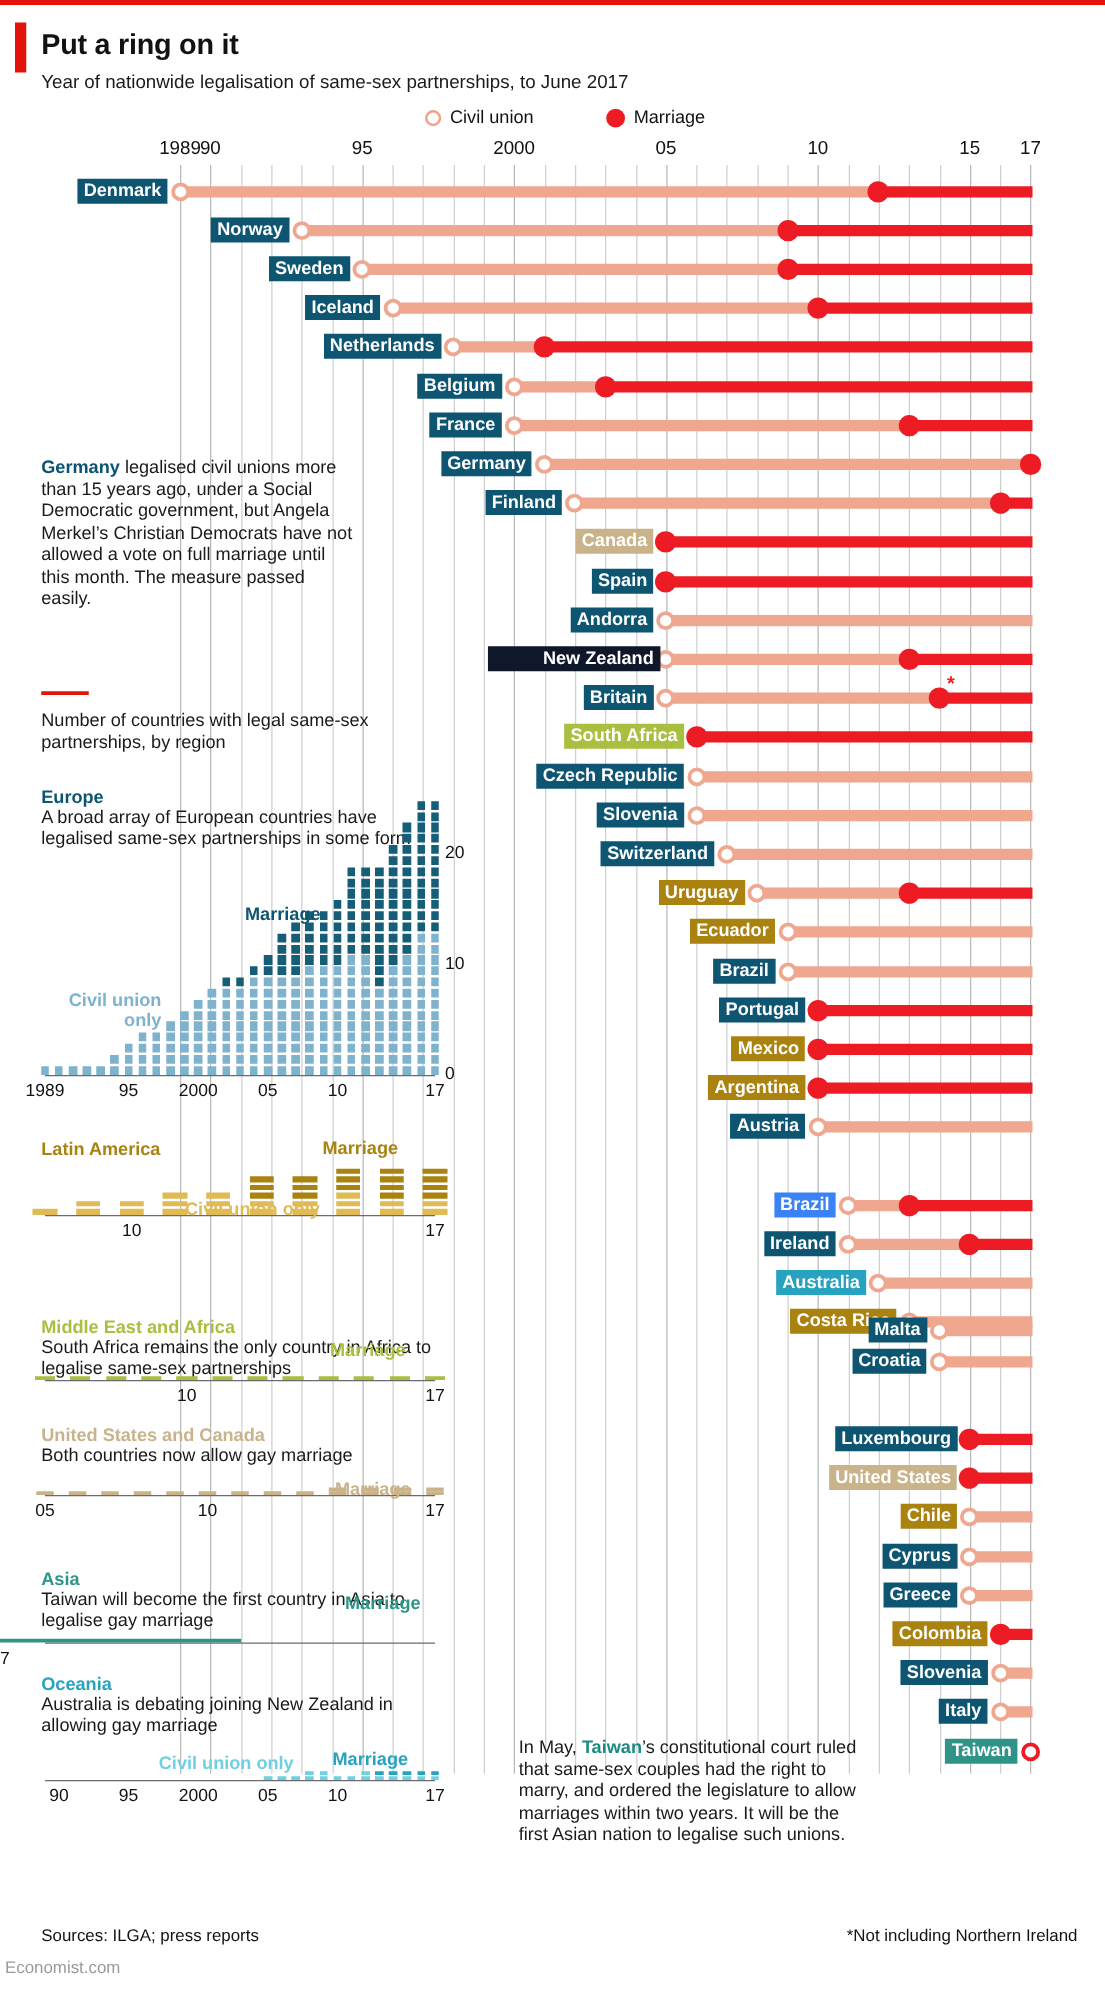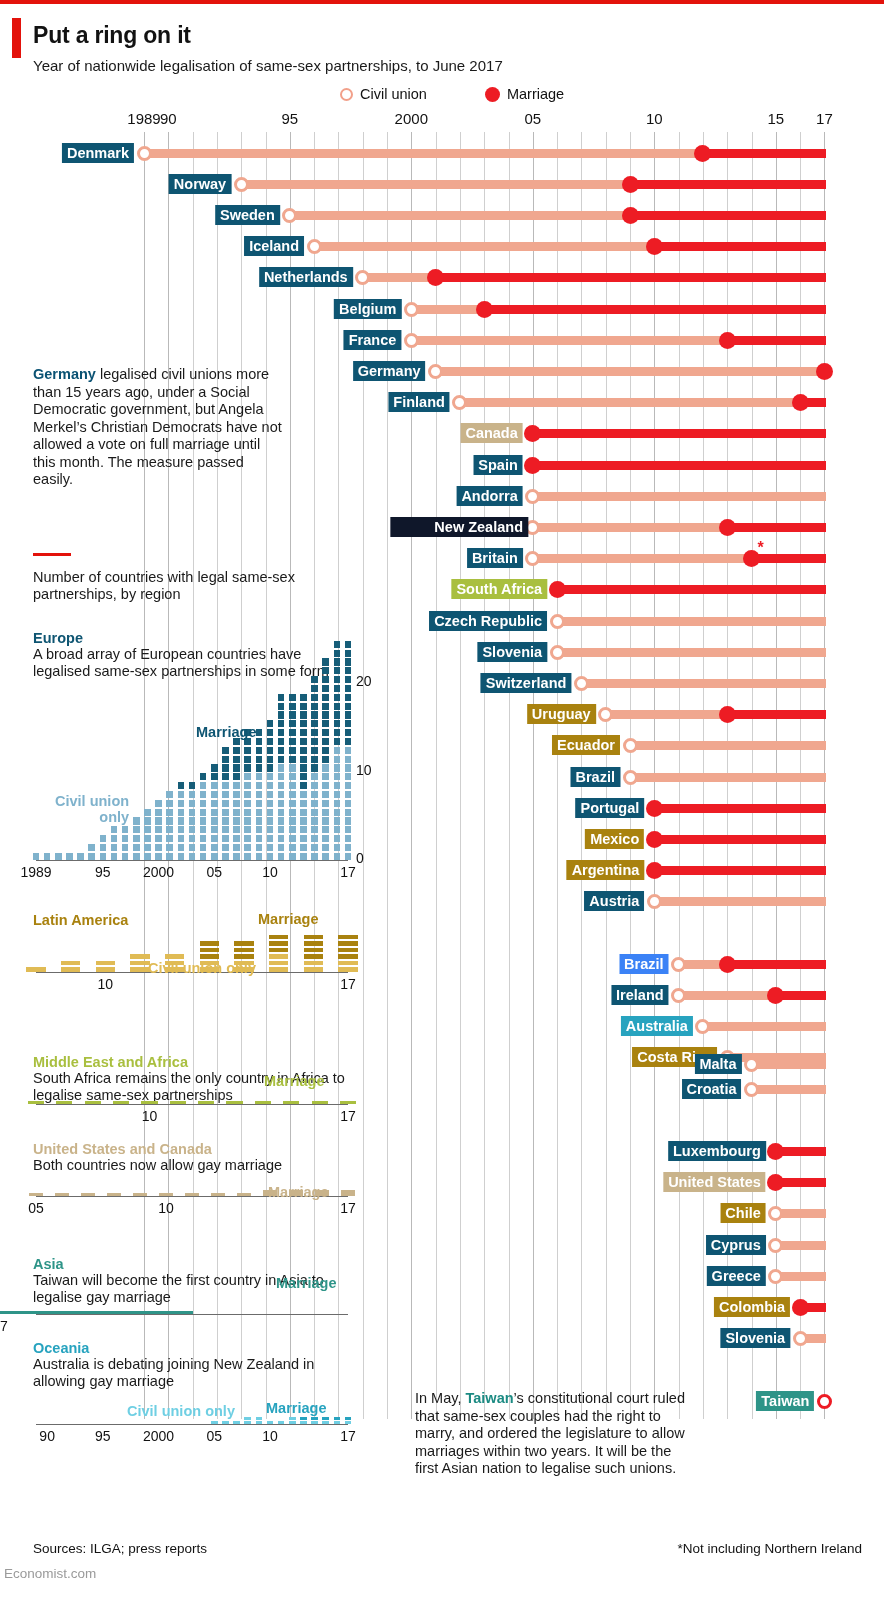--- a/index.html
+++ b/index.html
@@ -326,20 +326,25 @@
     </div>
     <div class="row" style="left: 0px; top: 1184.4px; width: 884px;">
       <div class="mtrack" style="left: 800.1px; width: 25.9px;"></div>
       <div class="dot" style="left: 791.6px;"></div>
       <div class="clabel" style="left: 790.1px; background: rgb(169, 130, 15);">Colombia</div>
     </div>
     <div class="row" style="left: 0px; top: 1215.6px; width: 884px;">
       <div class="track" style="left: 800.1px; width: 25.9px;"></div>
       <div class="ring" style="left: 792.6px;"></div>
       <div class="clabel" style="left: 790.1px; background: rgb(14, 85, 114);">Slovenia</div>
+    </div>
+    <div class="row" style="left: 0px; top: 1246.8px; width: 884px;">
+      <div class="track" style="left: 800.1px; width: 25.9px;"></div>
+      <div class="ring" style="left: 792.6px;"></div>
+      <div class="clabel" style="left: 790.1px; background: rgb(14, 85, 114);">Italy</div>
     </div>
     <div class="row" style="left: 0px; top: 1278px; width: 884px;">
       <div class="track" style="left: 824.4px; width: 0px;"></div>
       <div class="mtrack dashed" style="left: 824.4px; width: 6px;"></div>
       <div class="ring red" style="left: 816.9px;"></div>
       <div class="clabel" style="left: 814.4px; background: rgb(46, 148, 136);">Taiwan</div>
     </div>
   </div>
 
 <div class="annot" id="annot-germany" style="left:33px;top:366px;width:250px;"><b>Germany</b> legalised civil unions more than 15 years ago, under a Social Democratic government, but Angela Merkel’s Christian Democrats have not allowed a vote on full marriage until this month. The measure passed easily.</div>

